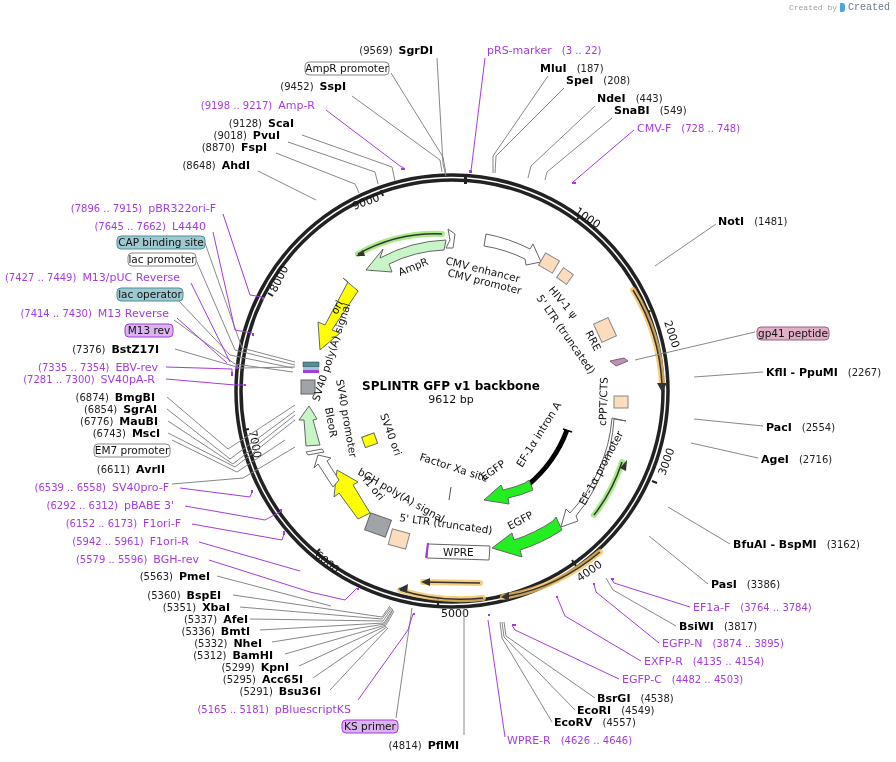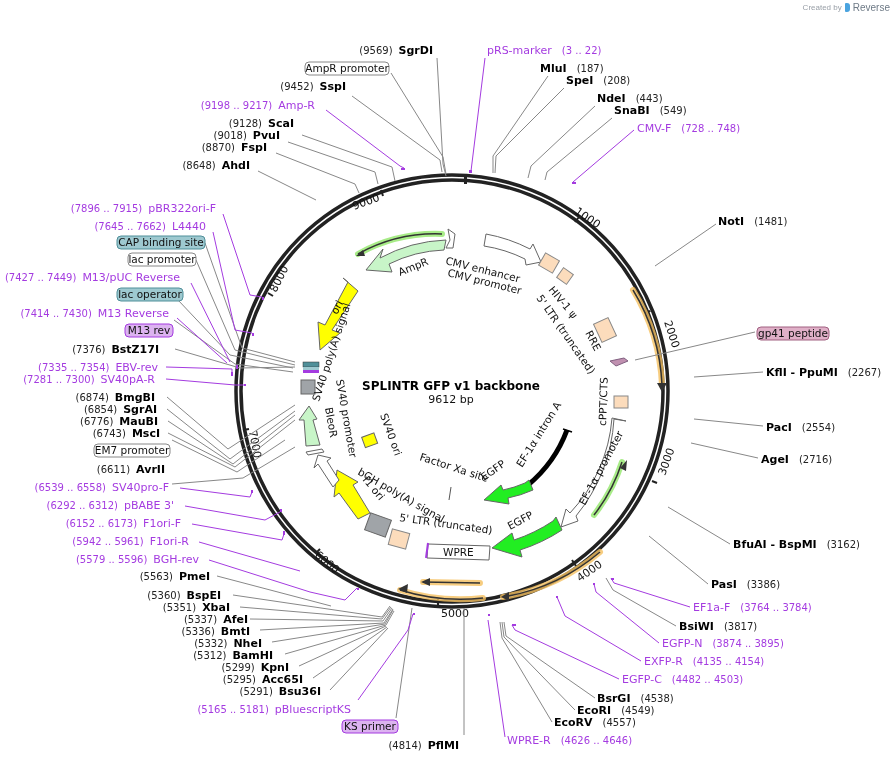--- a/index.html
+++ b/index.html
@@ -1,39 +1,39 @@
 <!DOCTYPE html>
 <html><head>
 <meta charset="utf-8">
 <style>
   html, body { margin: 0; padding: 0; background: #ffffff; }
   body { width: 896px; height: 762px; position: relative; overflow: hidden; font-family: "DejaVu Sans", "Liberation Sans", sans-serif; }
   #map { position: absolute; left: 0; top: 0; width: 896px; height: 762px; }
-  .credit { position: absolute; right: 6px; top: 2px; font-size: 8px; color: #9aa0a8; font-family: Liberation Sans, sans-serif; display: flex; align-items: center; gap: 3px; }
+  .credit { position: absolute; right: 6px; top: 2px; font-size: 8px; color: #9aa0a8; font-family: Liberation Mono, monospace; display: flex; align-items: center; gap: 3px; }
   .credit .brand { font-size: 10px; color: #6e7a86; }
   .credit .logo { width: 5px; height: 9px; background: #4aa3df; border-radius: 1px 3px 3px 1px; display: inline-block; }
   svg text { font-family: "DejaVu Sans", "Liberation Sans", sans-serif; }
   .enz-name { font-weight: bold; font-size: 11px; fill: #000; }
   .enz-pos { font-size: 10px; fill: #222; }
   .primer-name { font-size: 11px; fill: #a43be0; }
   .primer-pos { font-size: 10px; fill: #a43be0; }
   .feat-label { font-size: 10.5px; fill: #111; }
   .tick-label { font-size: 11px; fill: #111; }
   .title { font-weight: bold; font-size: 12px; fill: #000; }
   .subtitle { font-size: 11px; fill: #111; }
   .leader { stroke: #888; stroke-width: 1; fill: none; }
   .leader-p { stroke: #a43be0; stroke-width: 1; fill: none; }
 </style>
 </head>
 <body>
 
 <div class="credit">
   <span>Created by</span>
   <span class="logo"></span>
-  <span class="brand">Reverse</span>
+  <span class="brand">Created</span>
 </div>
 
 <svg id="map" viewBox="0 0 896 762" xmlns="http://www.w3.org/2000/svg">
 
   <g>
     <circle cx="452" cy="391" r="216" fill="none" stroke="#222" stroke-width="3.5"></circle>
     <circle cx="452" cy="391" r="211" fill="none" stroke="#222" stroke-width="3.5"></circle>
   </g>
 
   <g>

